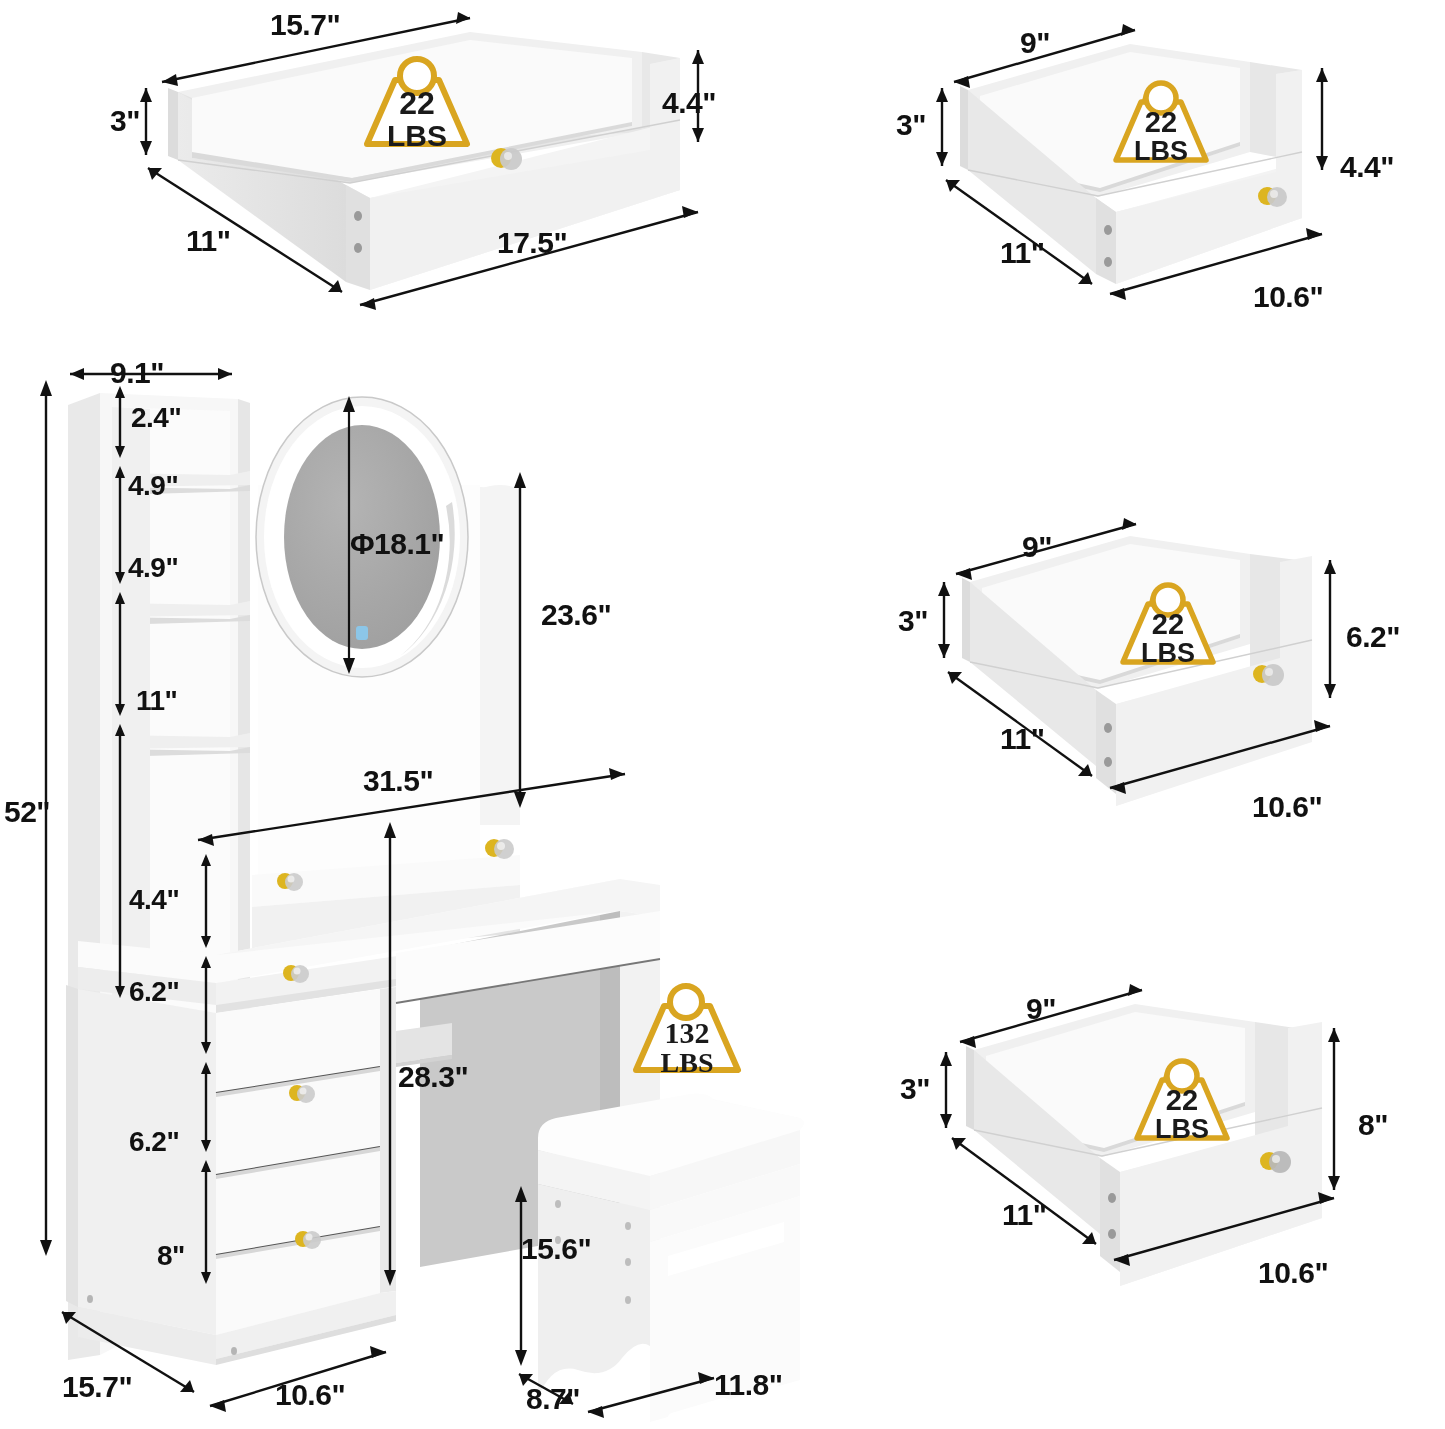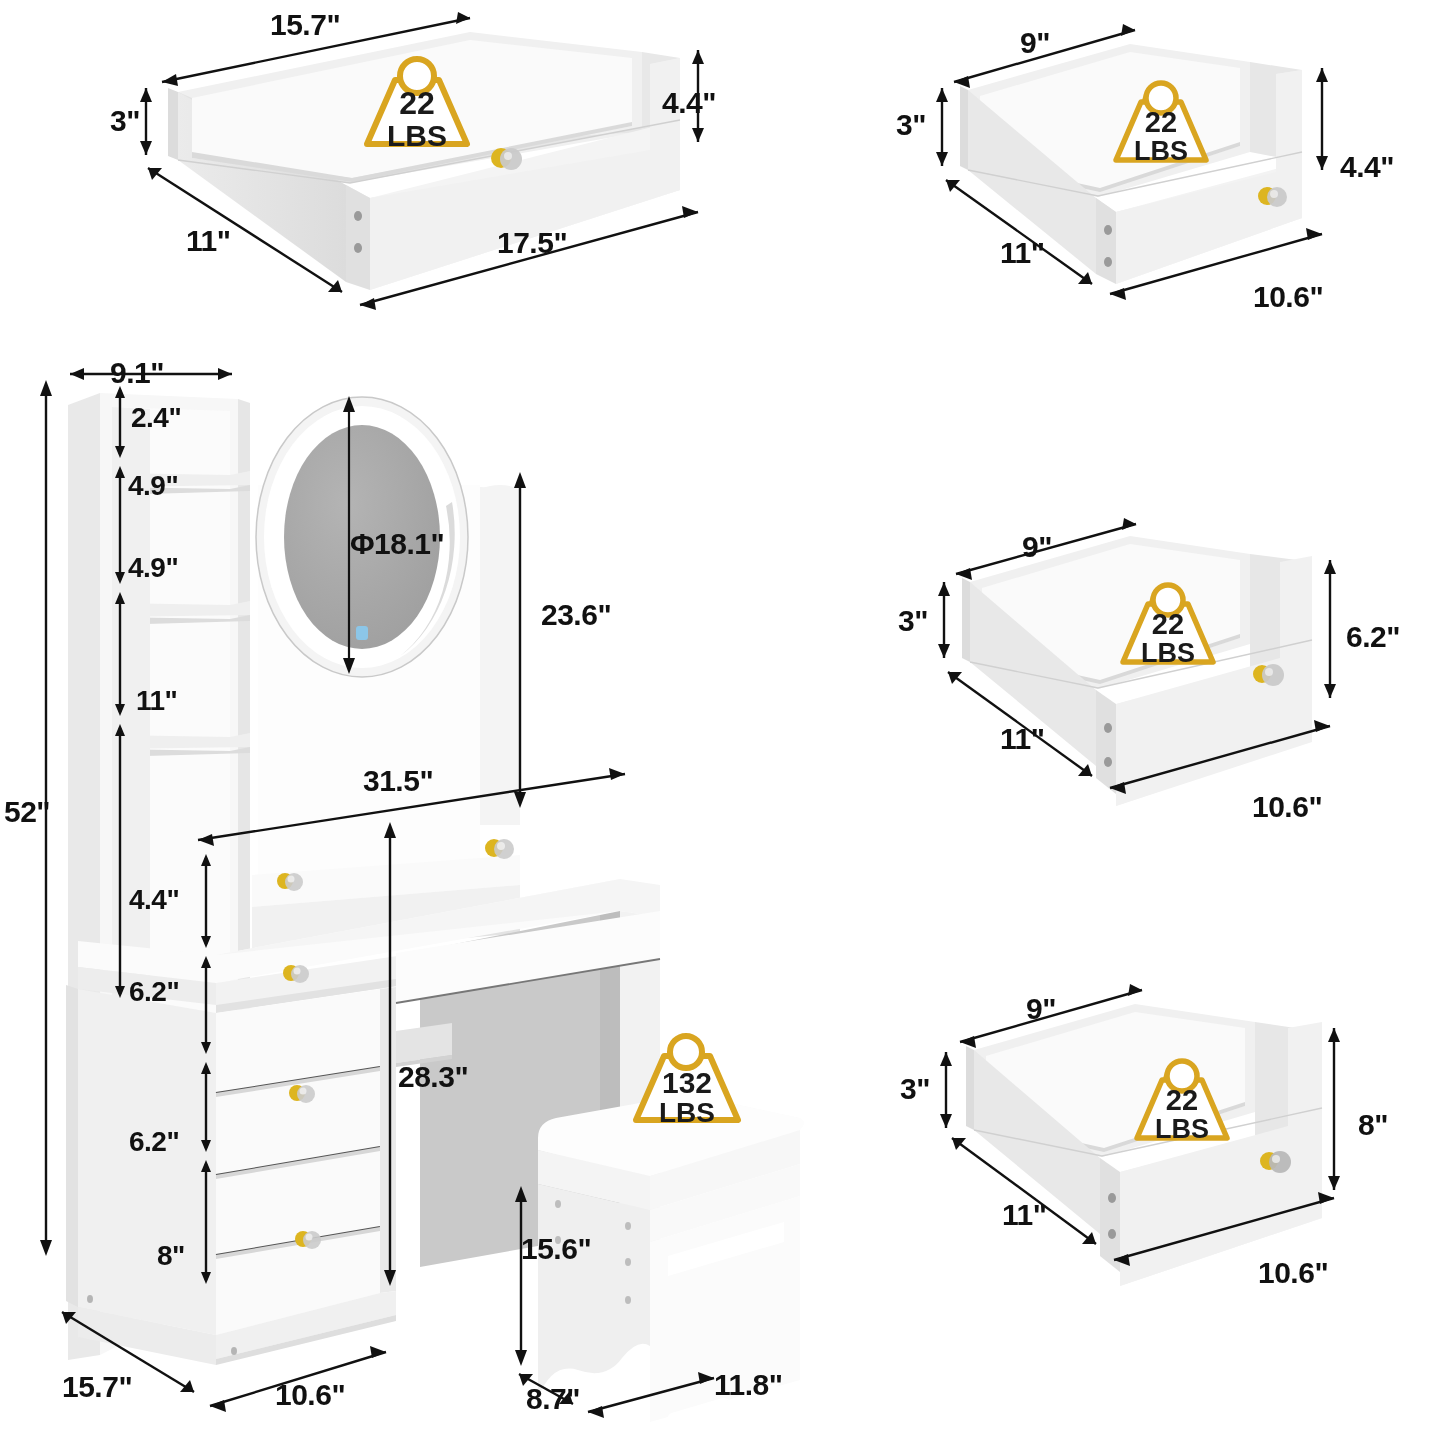--- a/index.html
+++ b/index.html
@@ -602,21 +602,21 @@
           <polygon points="113,344 99,344 109,332"></polygon>
       <polygon points="128,352 142,346 144,358"></polygon>
           <polygon points="254,318 240,324 238,312"></polygon>
     </g>
   </svg>
 </div>
 <div class="dim sz30" style="left:521px;top:1232px;">15.6"</div>
 <div class="dim sz30" style="left:526px;top:1382px;">8.7"</div>
 <div class="dim sz30" style="left:714px;top:1368px;">11.8"</div>
 
-<div class="badge" style="left:620px;top:1022px;width:134px;height:110px;">
+<div class="badge" style="left:620px;top:972px;width:134px;height:110px;font-family:Liberation Serif, serif;">
   <svg width="134" height="110" viewBox="0 0 134 110">
     <path d="M50,36 a16,16 0 0 1 32,0" fill="none" stroke="#d9a520" stroke-width="7"></path>
     <path d="M44,34 L90,34 L118,98 L16,98 Z" fill="#ffffff" stroke="#d9a520" stroke-width="6" stroke-linejoin="round"></path>
     <circle cx="66" cy="30" r="16" fill="#ffffff" stroke="#d9a520" stroke-width="6"></circle>
   </svg>
   <div class="lbl">
     <b style="font-size:30px;">132</b>
     <b style="font-size:28px;margin-top:1px;">LBS</b>
   </div>
 </div>

